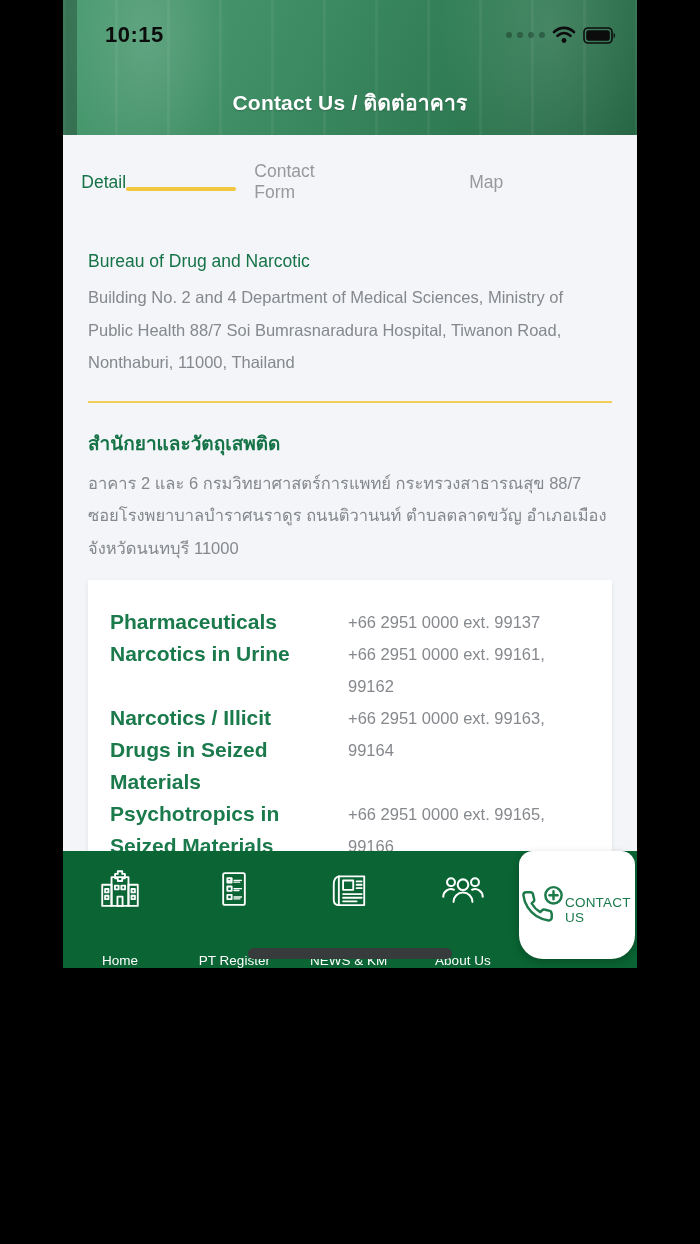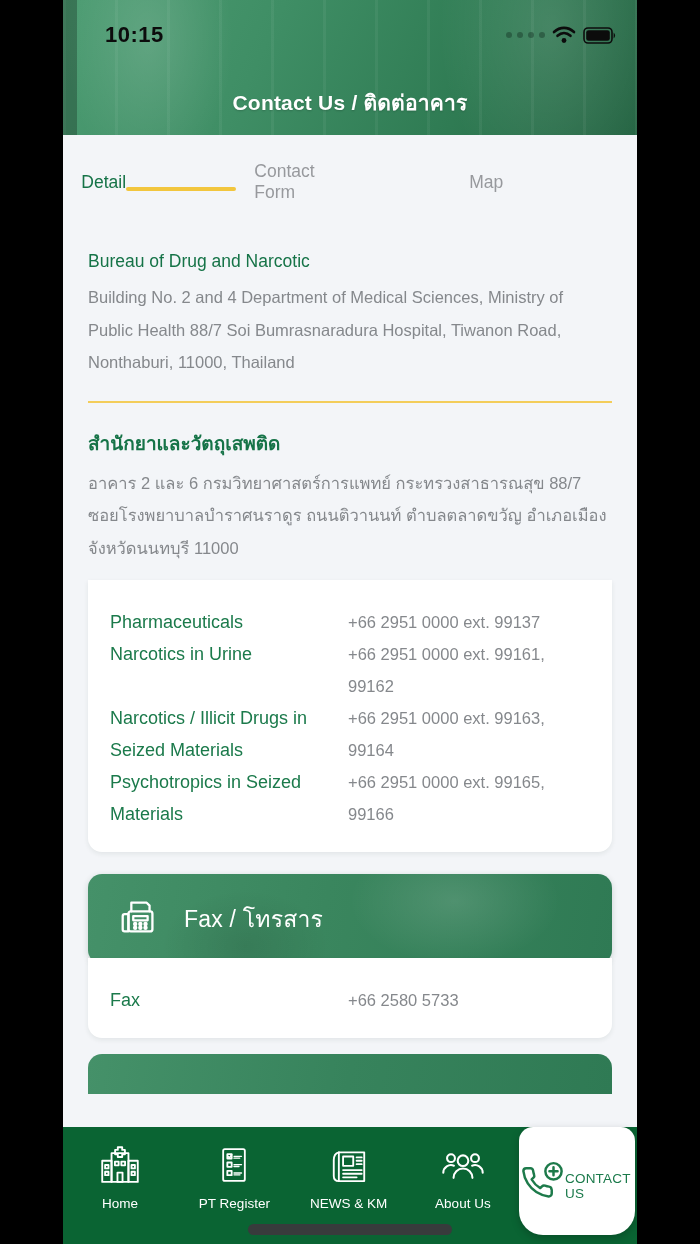--- a/index.html
+++ b/index.html
@@ -1,18 +1,18 @@
 <!DOCTYPE html>
 <html><head>
 <meta charset="utf-8">
 <style>
   html,body{margin:0;padding:0;background:#000;}
   .stage{position:relative;width:700px;height:1244px;background:#000;overflow:hidden;
          font-family:"Liberation Sans", sans-serif;}
-  .screen{position:absolute;left:63px;top:0;width:574px;height:1244px;background:#f3f5f8;overflow:hidden;}
+  .screen{position:absolute;left:63px;top:0;width:574px;height:968px;background:#f3f5f8;overflow:hidden;}
 
   
   .app-header{position:relative;height:135px;
     background:
       radial-gradient(120px 200px at 15% 30%, rgba(255,255,255,.14), transparent 70%),
       radial-gradient(160px 240px at 85% 20%, rgba(255,255,255,.12), transparent 70%),
       repeating-linear-gradient(90deg, rgba(255,255,255,.05) 0 3px, rgba(0,0,0,0) 3px 52px),
       linear-gradient(115deg,#4c9c72 0%,#3f8e65 35%,#2f7b53 70%,#266544 100%);}
   .app-header:before{content:"";position:absolute;left:0;top:0;width:14px;height:100%;background:rgba(0,0,0,.25);}
   .statusbar{position:absolute;top:20px;left:0;right:0;height:30px;display:flex;align-items:center;}
@@ -44,30 +44,30 @@
     box-shadow:0 2px 6px rgba(20,60,40,.18);
     background:
       radial-gradient(150px 90px at 70% 30%, rgba(255,255,255,.13), transparent 70%),
       radial-gradient(120px 80px at 30% 80%, rgba(0,0,0,.10), transparent 70%),
       linear-gradient(100deg,#459169 0%,#3a865e 45%,#2f7a54 100%);}
   .card-header .hdr-icon{margin-left:28px;display:flex;align-items:center;}
   .card-header .hdr-title{margin-left:22px;color:#fff;font-size:23px;letter-spacing:.2px;}
   .card-body{background:#fff;border-radius:0 0 14px 14px;margin-top:0;position:relative;top:-6px;
     padding:26px 22px 22px 22px;box-shadow:0 2px 5px rgba(30,50,40,.08);}
   .tel-row{display:flex;align-items:flex-start;}
-  .tel-label{width:216px;min-width:216px;font-size:18px;line-height:32px;color:#1b7a4b;}
+  .tel-label{width:216px;min-width:216px;font-size:21px;line-height:32px;color:#1b7a4b;font-weight:bold;}
   .tel-value{margin-left:22px;width:220px;font-size:16.5px;line-height:32px;color:#85888c;}
 
   .partial-card{height:40px;border-radius:14px 14px 0 0;margin-top:10px;
     background:linear-gradient(100deg,#459169 0%,#37835c 50%,#2f7a54 100%);}
 
   
   .bottomnav{position:absolute;left:0;bottom:0;width:574px;height:117px;background:#0a6433;}
   .nav-items{position:absolute;left:0;top:0;width:457px;height:100%;display:flex;}
-  .nav-item{flex:1;display:flex;flex-direction:column;align-items:center;padding-top:17px;cursor:pointer;}
+  .nav-item{flex:1;display:flex;flex-direction:column;align-items:center;padding-top:17px;cursor:pointer;justify-content:space-between;}
   .nav-item .nav-label{margin-top:10px;font-size:13.5px;color:#fff;white-space:nowrap;}
   .nav-active-card{position:absolute;right:2px;top:0;width:116px;height:108px;background:#fff;
     border-radius:14px 14px 24px 24px;display:flex;align-items:center;
     justify-content:center;box-shadow:0 3px 8px rgba(0,0,0,.22);cursor:pointer;}
   .nav-active-card .nav-label{margin-top:9px;font-size:13.5px;color:#1b7a4b;letter-spacing:.2px;}
   .home-indicator{position:absolute;left:50%;transform:translateX(-50%);bottom:9px;width:204px;height:11px;
     border-radius:6px;background:#383b3c;}
   svg{display:block;}
 </style>
 </head>

